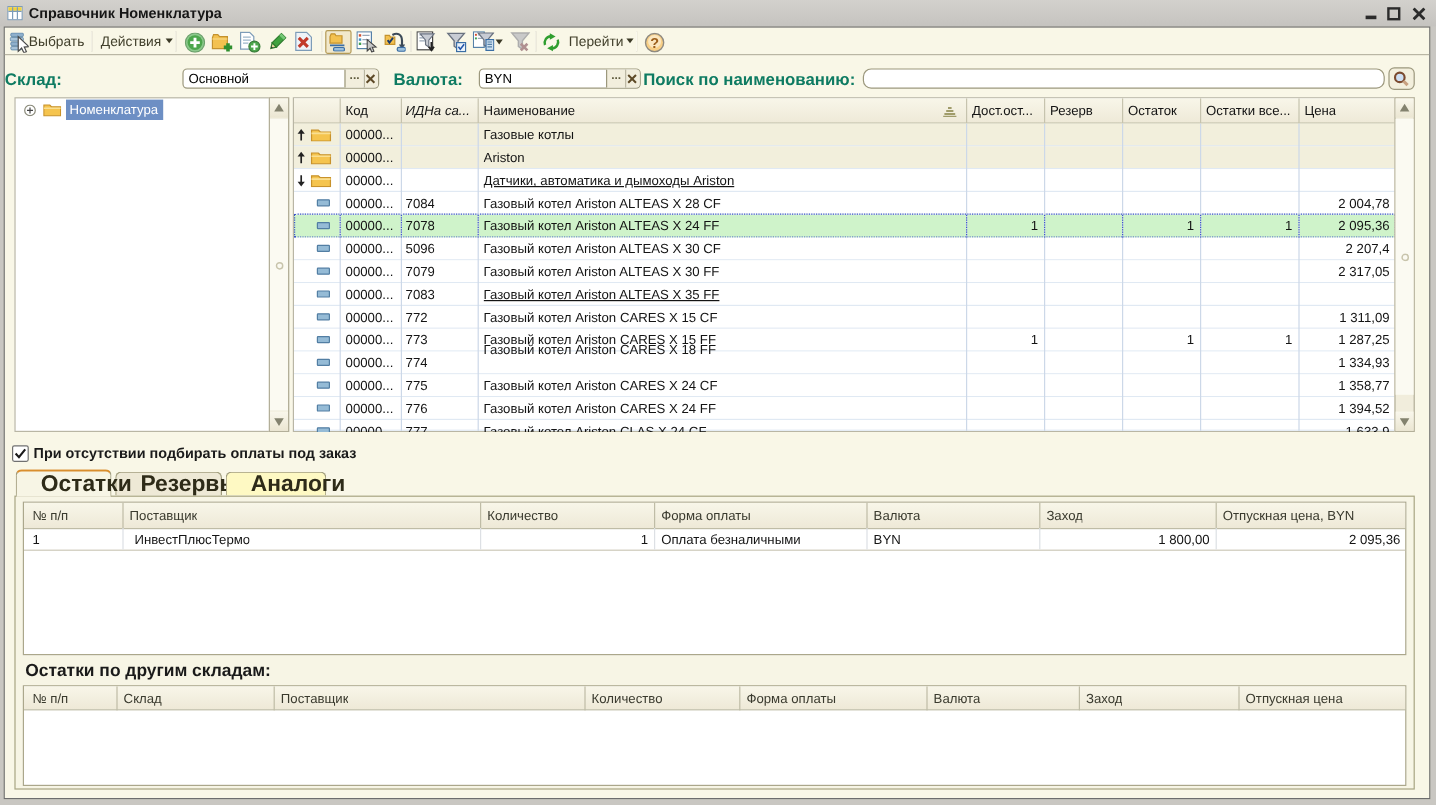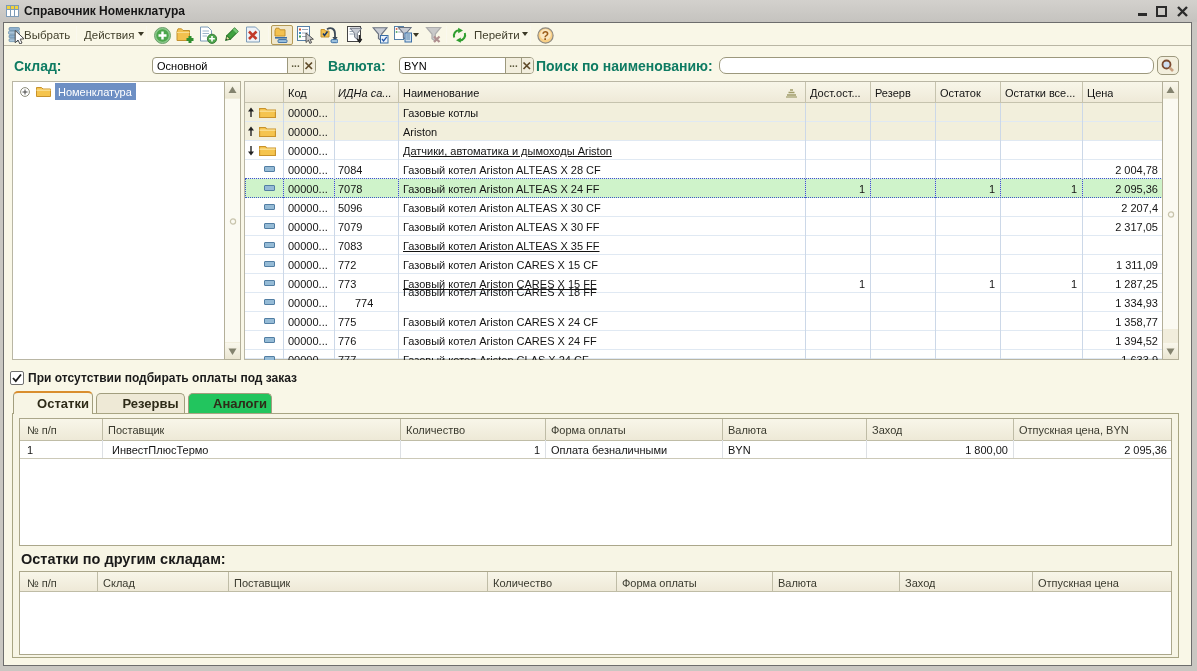--- a/index.html
+++ b/index.html
@@ -6,21 +6,21 @@
 body { position:relative; font-family:"Liberation Sans",sans-serif; background:#c9c7c2; overflow:hidden; }
 .a { position:absolute; }
 .client { left:3px; top:22px; width:1189px; height:644px; background:#f9f7e7; border:1px solid #6d6d6d; }
 .tb-sep { width:1px; background:#c2bfac; border-right:1px solid #faf8ee; }
 .tb-txt { font-size:11.5px; color:#42402c; line-height:20px; }
 .grn { color:#0e7b62; font-weight:bold; font-size:14px; }
 .inp { background:#fff; border:1px solid #9c987d; border-radius:4px; }
 .inp-btn { background:#f2eedd; border-left:1px solid #9c987d; color:#5e5a3c; text-align:center; }
 .hdr { background:linear-gradient(#f8f6e9,#eee9d7); }
 .cell { position:absolute; overflow:hidden; white-space:nowrap; font-size:11px; color:#141414; }
-.tab { position:absolute; border:1px solid #a29e7e; border-bottom:none; border-radius:5px 5px 0 0; font-weight:bold; font-size:13px; color:#2e2b18; text-align:center;padding-left:20px; }
+.tab { position:absolute; border:1px solid #a29e7e; border-bottom:none; border-radius:5px 5px 0 0; font-weight:bold; font-size:19px; color:#2e2b18; text-align:center;padding-left:20px; }
 </style></head>
 <body>
 <div class="a" style="left:0;top:0;width:1197px;height:22px;background:linear-gradient(#d3d1cd,#c5c3bf);"></div>
 <svg class="a" style="left:6px;top:5px" width="13" height="12">
 <rect x="0.5" y="0.5" width="12" height="11" fill="#ffffff" stroke="#7d9cb8"></rect>
 <rect x="1" y="1" width="11" height="3" fill="#f2d23c"></rect>
 <line x1="4.5" y1="1" x2="4.5" y2="11" stroke="#7d9cb8"></line>
 <line x1="8.5" y1="1" x2="8.5" y2="11" stroke="#7d9cb8"></line>
 <line x1="1" y1="4.5" x2="12" y2="4.5" stroke="#7d9cb8"></line>
 </svg>
@@ -136,21 +136,21 @@
 <path d="M9.8 10.4 L5 13.2 L9.8 15.8 Z" fill="#2f9e2f"></path>
 </svg>
 <div class="a tb-txt" style="left:474px;top:25px;">Перейти</div>
 <div class="a" style="left:522px;top:32px;width:0;height:0;border:3.5px solid transparent;border-top:4.5px solid #3b3926;"></div>
 <div class="a tb-sep" style="left:530px;top:26px;height:17px;"></div>
 <svg class="a" style="left:537px;top:27px" width="17" height="17">
 <circle cx="8.5" cy="8.5" r="7.6" fill="#f8cf86" stroke="#8f8a80" stroke-width="1.2"></circle>
 <circle cx="8.5" cy="7.5" r="5.4" fill="#fbe7c0"></circle>
 <text x="8.5" y="12.8" font-size="12" font-weight="bold" fill="#9c5e1a" text-anchor="middle" font-family="Liberation Sans">?</text>
 </svg>
-<div class="a grn" style="left:14px;top:58px;text-align:center;">Склад:</div>
+<div class="a grn" style="left:4px;top:58px;text-align:center;">Склад:</div>
 <div class="a inp" style="left:152px;top:57px;width:164px;height:17px;"></div>
 <div class="a" style="left:157px;top:60px;font-size:11px;color:#000;">Основной</div>
 <div class="a inp-btn" style="left:287px;top:58px;width:16px;height:15px;font-size:10px;font-weight:bold;line-height:11px;">...</div>
 <div class="a inp-btn" style="left:303px;top:58px;width:12px;height:15px;border-radius:0 3px 3px 0;"></div>
 <svg class="a" style="left:304px;top:61px" width="10" height="10">
     <path d="M1.5 1.5 L8 8 M8 1.5 L1.5 8" stroke="#5e4a28" stroke-width="1.7"></path>
   </svg>
 <div class="a grn" style="left:328px;top:58px;">Валюта:</div>
 <div class="a inp" style="left:399px;top:57px;width:135px;height:17px;"></div>
 <div class="a" style="left:404px;top:60px;font-size:11px;color:#000;">BYN</div>
@@ -292,30 +292,30 @@
 <div class="a" style="left:264px;top:261px;width:11px;height:6px;background:#95bbd6;border:1px solid #527ea3;border-radius:1px;"></div>
 <div class="cell" style="left:288px;top:259px;">00000...</div>
 <div class="cell" style="left:338px;top:259px;">772</div>
 <div class="cell" style="left:403px;top:259px;width:398px;">Газовый котел Ariston CARES X 15 CF</div>
 <div class="cell" style="left:1082px;top:259px;width:76px;text-align:right;">1&nbsp;311,09</div>
 <div class="a" style="left:245px;top:274px;width:918px;height:19px;background:#ffffff;"></div>
 <div class="a" style="left:245px;top:292px;width:918px;height:1px;background:#e0e9f3;"></div>
 <div class="a" style="left:264px;top:280px;width:11px;height:6px;background:#95bbd6;border:1px solid #527ea3;border-radius:1px;"></div>
 <div class="cell" style="left:288px;top:278px;">00000...</div>
 <div class="cell" style="left:338px;top:278px;">773</div>
-<div class="cell" style="left:403px;top:278px;width:398px;text-decoration:underline;">Газовый котел Ariston CARES X 15 FF</div>
+<div class="cell" style="left:403px;top:278px;width:398px;">Газовый котел Ariston CARES X 15 FF</div>
 <div class="cell" style="left:805px;top:278px;width:60px;text-align:right;">1</div>
 <div class="cell" style="left:935px;top:278px;width:60px;text-align:right;">1</div>
 <div class="cell" style="left:1000px;top:278px;width:77px;text-align:right;">1</div>
 <div class="cell" style="left:1082px;top:278px;width:76px;text-align:right;">1&nbsp;287,25</div>
 <div class="a" style="left:245px;top:293px;width:918px;height:19px;background:#ffffff;"></div>
 <div class="a" style="left:245px;top:311px;width:918px;height:1px;background:#e0e9f3;"></div>
 <div class="a" style="left:264px;top:299px;width:11px;height:6px;background:#95bbd6;border:1px solid #527ea3;border-radius:1px;"></div>
 <div class="cell" style="left:288px;top:297px;">00000...</div>
-<div class="cell" style="left:338px;top:297px;margin-left:17px;">774</div>
+<div class="cell" style="left:338px;top:297px;">774</div>
 <div class="cell" style="left:403px;top:286px;width:398px;">Газовый котел Ariston CARES X 18 FF</div>
 <div class="cell" style="left:1082px;top:297px;width:76px;text-align:right;">1&nbsp;334,93</div>
 <div class="a" style="left:245px;top:312px;width:918px;height:19px;background:#ffffff;"></div>
 <div class="a" style="left:245px;top:330px;width:918px;height:1px;background:#e0e9f3;"></div>
 <div class="a" style="left:264px;top:318px;width:11px;height:6px;background:#95bbd6;border:1px solid #527ea3;border-radius:1px;"></div>
 <div class="cell" style="left:288px;top:316px;">00000...</div>
 <div class="cell" style="left:338px;top:316px;">775</div>
 <div class="cell" style="left:403px;top:316px;width:398px;">Газовый котел Ariston CARES X 24 CF</div>
 <div class="cell" style="left:1082px;top:316px;width:76px;text-align:right;">1&nbsp;358,77</div>
 <div class="a" style="left:245px;top:331px;width:918px;height:19px;background:#ffffff;"></div>
@@ -362,21 +362,21 @@
 <svg class="a" style="left:1167px;top:211px" width="8" height="7">
     <circle cx="4" cy="3.5" r="2.6" fill="none" stroke="#c8c4ac" stroke-width="1.2"></circle>
   </svg>
 <div class="a" style="left:10px;top:371px;width:14px;height:14px;background:#ffffff;border:1px solid #707070;border-radius:2px;"></div>
 <svg class="a" style="left:12px;top:373px" width="10" height="10">
     <path d="M1 5 L3.8 8 L9 1.5" stroke="#1a1a1a" stroke-width="1.8" fill="none"></path>
   </svg>
 <div class="a" style="left:28px;top:371px;font-size:12px;font-weight:bold;color:#1a1a1a;">При отсутствии подбирать оплаты под заказ</div>
 <div class="tab" style="left:13px;top:391px;width:80px;height:23px;background:#f7f5e5;border-top:2px solid #d98e2e;line-height:21px;z-index:3;">Остатки</div>
 <div class="tab" style="left:96px;top:393px;width:89px;height:20px;background:#eee9d6;line-height:20px;">Резервы</div>
-<div class="tab" style="left:188px;top:393px;width:84px;height:20px;background:#22c55e;line-height:20px;">Аналоги</div>
+<div class="tab" style="left:188px;top:393px;width:84px;height:20px;background:#fef9c3;line-height:20px;">Аналоги</div>
 <div class="a" style="left:12px;top:413px;width:1167px;height:245px;background:#f7f5e5;border:1px solid #a8a583;z-index:2;"></div>
 <div class="a" style="left:19px;top:418px;width:1153px;height:128px;background:#ffffff;border:1px solid #aba78b;z-index:4;"></div>
 <div class="a hdr" style="left:20px;top:419px;width:1151px;height:21px;z-index:4;"></div>
 <div class="a" style="left:20px;top:440px;width:1151px;height:1px;background:#bfbca6;z-index:4;"></div>
 <div class="cell" style="left:27px;top:424px;z-index:4;color:#3a3a2e;">№ п/п</div>
 <div class="cell" style="left:108px;top:424px;z-index:4;color:#3a3a2e;">Поставщик</div>
 <div class="cell" style="left:406px;top:424px;z-index:4;color:#3a3a2e;">Количество</div>
 <div class="cell" style="left:551px;top:424px;z-index:4;color:#3a3a2e;">Форма оплаты</div>
 <div class="cell" style="left:728px;top:424px;z-index:4;color:#3a3a2e;">Валюта</div>
 <div class="cell" style="left:872px;top:424px;z-index:4;color:#3a3a2e;">Заход</div>

